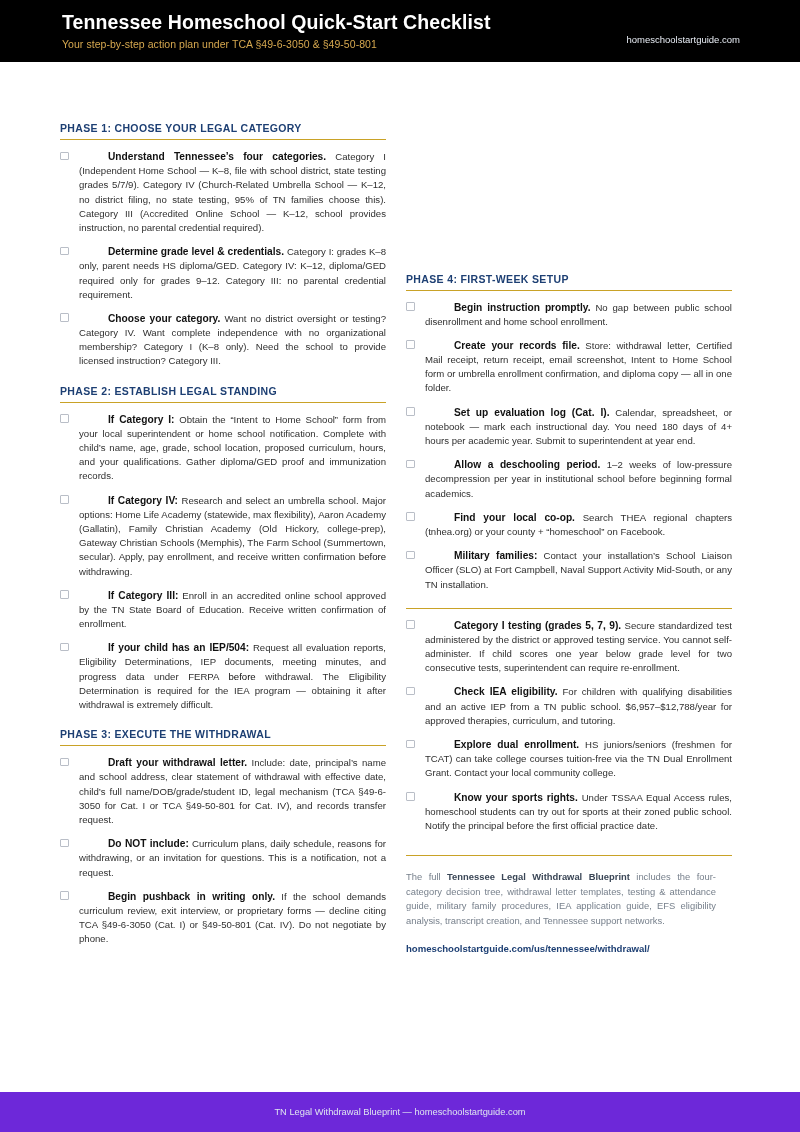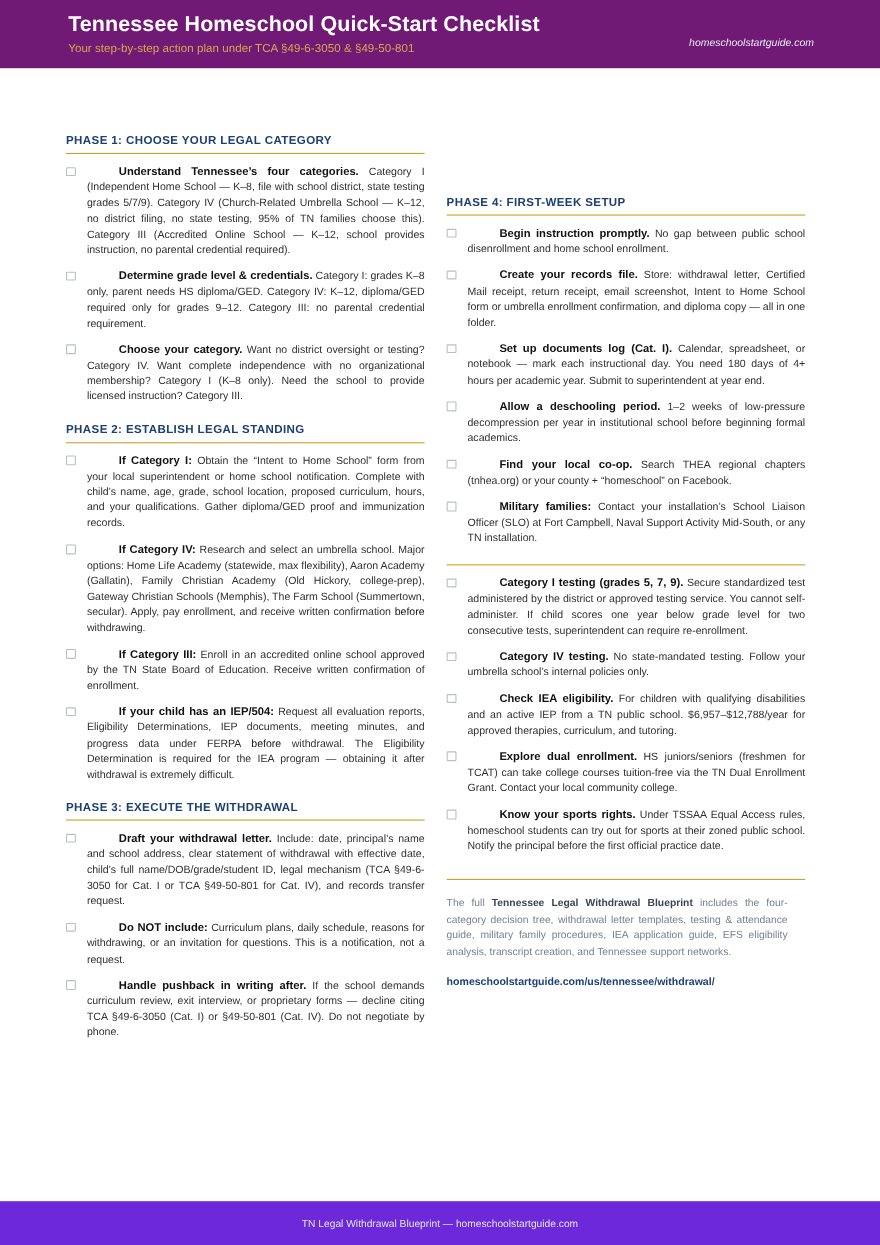--- a/index.html
+++ b/index.html
@@ -8,21 +8,21 @@
     width: 800px; height: 1132px;
     background: #ffffff;
     font-family: "Liberation Sans", sans-serif;
     color: #222222;
     position: relative;
     overflow: hidden;
   }
 
   
   .header {
-    background: #701a75;
+    background: #000000;
     height: 62px;
     padding: 8px 60px 0 62px;
     position: relative;
   }
   .header-title {
     color: #ffffff;
     font-size: 19.5px;
     font-weight: bold;
     letter-spacing: 0.1px;
     line-height: 1.25;
@@ -33,35 +33,34 @@
     font-size: 10.5px;
     margin-top: 4px;
     letter-spacing: 0.05px;
   }
   .header-site {
     position: absolute;
     right: 60px;
     top: 34px;
     color: #e8edf5;
     font-size: 9.5px;
-    font-style: italic;
   }
 
   
   .page {
     position: absolute;
     top: 62px; left: 0;
     width: 800px;
     height: 1030px;
     padding: 60px 60px 0 60px;
   }
   .cols {
     display: flex;
     gap: 20px;
-    align-items: center;
+    align-items: flex-end;
   }
   .col { width: 326px; }
 
   
   .phase { margin-bottom: 10px; }
   .phase + .phase { margin-top: 16px; }
   .phase-title {
     color: #1d3f73;
     font-size: 10.5px;
     font-weight: bold;
@@ -169,42 +168,41 @@
             <li class="item"><span class="checkbox"></span><span class="item-lead">If Category III:</span> <span class="item-body">Enroll in an accredited online school approved by the TN State Board of Education.  Receive written confirmation of enrollment.</span></li>
             <li class="item"><span class="checkbox"></span><span class="item-lead">If your child has an IEP/504:</span> <span class="item-body">Request all evaluation reports, Eligibility Determinations, IEP documents, meeting minutes, and progress data under FERPA </span><b class="em">before</b><span class="item-body"> withdrawal. The Eligibility Determination is required for the IEA program — obtaining it after withdrawal is extremely difficult.</span></li>
           </ul>
         </div>
         <div class="phase">
           <div class="phase-title">PHASE 3: EXECUTE THE WITHDRAWAL</div>
           <div class="phase-rule"></div>
           <ul class="items">
             <li class="item"><span class="checkbox"></span><span class="item-lead">Draft your withdrawal letter.</span> <span class="item-body">Include: date, principal’s name and school address, clear statement of withdrawal with effective date, child’s full name/DOB/grade/student ID, legal mechanism (TCA §49-6-3050 for Cat. I or TCA §49-50-801 for Cat. IV), and records transfer request.</span></li>
             <li class="item"><span class="checkbox"></span><span class="item-lead">Do NOT include:</span> <span class="item-body">Curriculum plans, daily schedule, reasons for withdrawing, or an invitation for questions.  This is a notification, not a request.</span></li>
-            <li class="item"><span class="checkbox"></span><span class="item-lead">Handle pushback in writing after.</span> <span class="item-body">If the school demands curriculum review, exit interview, or proprietary forms — decline citing TCA §49-6-3050 (Cat. I) or §49-50-801 (Cat. IV). Do not negotiate by phone.</span></li>
+            <li class="item"><span class="checkbox"></span><span class="item-lead">Begin pushback in writing only.</span> <span class="item-body">If the school demands curriculum review, exit interview, or proprietary forms — decline citing TCA §49-6-3050 (Cat. I) or §49-50-801 (Cat. IV). Do not negotiate by phone.</span></li>
           </ul>
         </div>
       </div>
     <div class="col" id="col-right">
       <div class="phase">
           <div class="phase-title">PHASE 4: FIRST-WEEK SETUP</div>
           <div class="phase-rule"></div>
           <ul class="items">
             <li class="item"><span class="checkbox"></span><span class="item-lead">Begin instruction promptly.</span> <span class="item-body">No gap between public school disenrollment and home school enrollment.</span></li>
             <li class="item"><span class="checkbox"></span><span class="item-lead">Create your records file.</span> <span class="item-body">Store:  withdrawal letter, Certified Mail receipt, return receipt, email screenshot, Intent to Home School form or umbrella enrollment confirmation, and diploma copy — all in one folder.</span></li>
-            <li class="item"><span class="checkbox"></span><span class="item-lead">Set up documents log (Cat. I).</span> <span class="item-body">Calendar, spreadsheet, or notebook — mark each instructional day.  You need 180 days of 4+ hours per academic year.  Submit to superintendent at year end.</span></li>
+            <li class="item"><span class="checkbox"></span><span class="item-lead">Set up evaluation log (Cat. I).</span> <span class="item-body">Calendar, spreadsheet, or notebook — mark each instructional day.  You need 180 days of 4+ hours per academic year.  Submit to superintendent at year end.</span></li>
             <li class="item"><span class="checkbox"></span><span class="item-lead">Allow a deschooling period.</span> <span class="item-body">1–2 weeks of low-pressure decompression per year in institutional school before beginning formal academics.</span></li>
             <li class="item"><span class="checkbox"></span><span class="item-lead">Find your local co-op.</span> <span class="item-body">Search THEA regional chapters (tnhea.org) or your county + “homeschool” on Facebook.</span></li>
             <li class="item"><span class="checkbox"></span><span class="item-lead">Military families:</span> <span class="item-body">Contact your installation’s School Liaison Officer (SLO) at Fort Campbell, Naval Support Activity Mid-South, or any TN installation.</span></li>
           </ul>
         </div>
         <div class="phase">
           <div class="phase-rule"></div>
           <ul class="items">
             <li class="item"><span class="checkbox"></span><span class="item-lead">Category I testing (grades 5, 7, 9).</span> <span class="item-body">Secure standardized test administered by the district or approved testing service.  You cannot self-administer.  If child scores one year below grade level for two consecutive tests, superintendent can require re-enrollment.</span></li>
-            <li class="item"><span class="checkbox"></span><span class="item-lead">Category IV testing.</span> <span class="item-body">No state-mandated testing.  Follow your umbrella school’s internal policies only.</span></li>
             <li class="item"><span class="checkbox"></span><span class="item-lead">Check IEA eligibility.</span> <span class="item-body">For children with qualifying disabilities and an active IEP from a TN public school. $6,957–$12,788/year for approved therapies, curriculum, and tutoring.</span></li>
             <li class="item"><span class="checkbox"></span><span class="item-lead">Explore dual enrollment.</span> <span class="item-body">HS juniors/seniors (freshmen for TCAT) can take college courses tuition-free via the TN Dual Enrollment Grant. Contact your local community college.</span></li>
             <li class="item"><span class="checkbox"></span><span class="item-lead">Know your sports rights.</span> <span class="item-body">Under TSSAA Equal Access rules, homeschool students can try out for sports at their zoned public school.  Notify the principal before the first official practice date.</span></li>
           </ul>
         </div>
         <div id="promo-slot">
           <div><div class="promo-rule"></div><p class="promo-text"><span>The full </span><b>Tennessee Legal Withdrawal Blueprint</b><span> includes the four-category decision tree, withdrawal letter templates, testing &amp; attendance guide, military family procedures, IEA application guide, EFS eligibility analysis, transcript creation, and Tennessee support networks.</span></p><a class="promo-link" href="#">homeschoolstartguide.com/us/tennessee/withdrawal/</a></div>
         </div>
     </div>
   </div>

